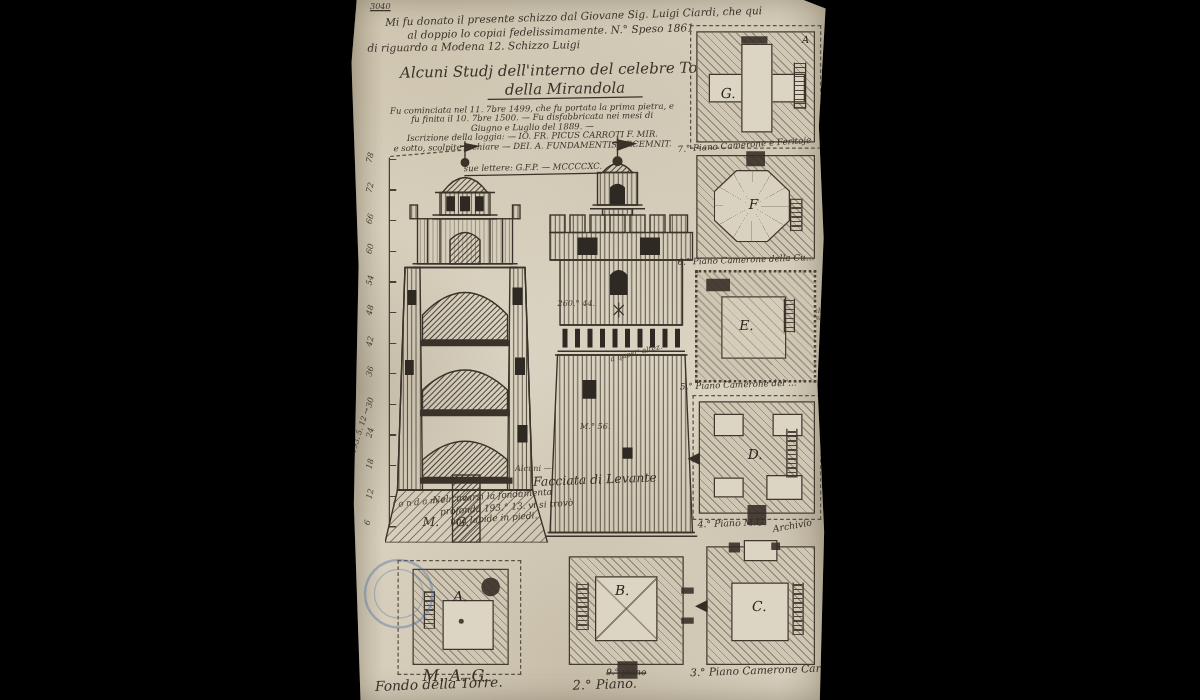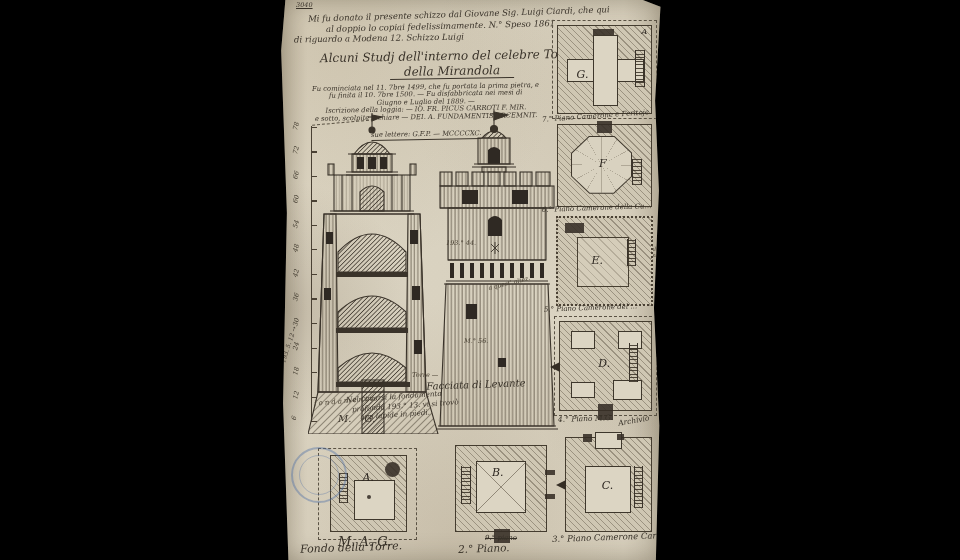--- a/index.html
+++ b/index.html
@@ -186,24 +186,24 @@
             <rect x="104" y="155" width="4" height="15"></rect>
         </g>
         <path d="M10 173 H112 M8 176 H114"></path>
         <path d="M10 176 L112 176 L118 318 L4 318 Z" fill="url(#rv)"></path>
         <rect x="30" y="196" width="11" height="15" fill="#2f2923" stroke="none"></rect>
         <rect x="62" y="250" width="8" height="9" fill="#2f2923" stroke="none"></rect>
         <path d="M2 318 H120 M0 321 H122"></path>
       </g>
     </svg>
 
-    <div class="abs hw hw-faint" style="left:166px;top:240px;font-size:6.5px;">193.° 44.</div>
+    <div class="abs hw hw-faint" style="left:166px;top:240px;font-size:6.5px;">260.° 44.</div>
     <div class="abs hw hw-faint" style="left:208px;top:280px;font-size:6px;transform:rotate(-14deg);">a quest’ altez.</div>
     <div class="abs hw hw-faint" style="left:184px;top:338px;font-size:6.5px;">M.° 56.</div>
-    <div class="abs hw hw-faint" style="left:132px;top:372px;font-size:6.5px;">Torre —</div>
+    <div class="abs hw hw-faint" style="left:132px;top:372px;font-size:6.5px;">Alcuni —</div>
     <div class="abs hw" style="left:-2px;top:368px;font-size:6px;transform:rotate(-72deg);transform-origin:left top;">≈ 193. 5. 12 →</div>
     <div class="abs" style="left:360px;top:246px;width:24px;">
       <div class="hw hw-faint" style="font-size:5.5px;">Canale</div>
       <div class="hw hw-faint" style="font-size:5.5px;">Finestre</div>
     </div>
 
     <div class="abs cap" style="left:112px;top:379px;width:168px;text-align:center;font-size:10px;transform:rotate(-2deg);">Facciata di Levante</div>
     <div class="abs hw" style="left:66px;top:393px;font-size:7.2px;transform:rotate(-4deg);">Nel cavarsi la fondamenta</div>
     <div class="abs hw" style="left:72px;top:402px;font-size:7.2px;transform:rotate(-4deg);">profonda 193.° 13. vi si trovò</div>
     <div class="abs hw" style="left:80px;top:411px;font-size:7.2px;transform:rotate(-4deg);">una lapide in piedi.</div>

